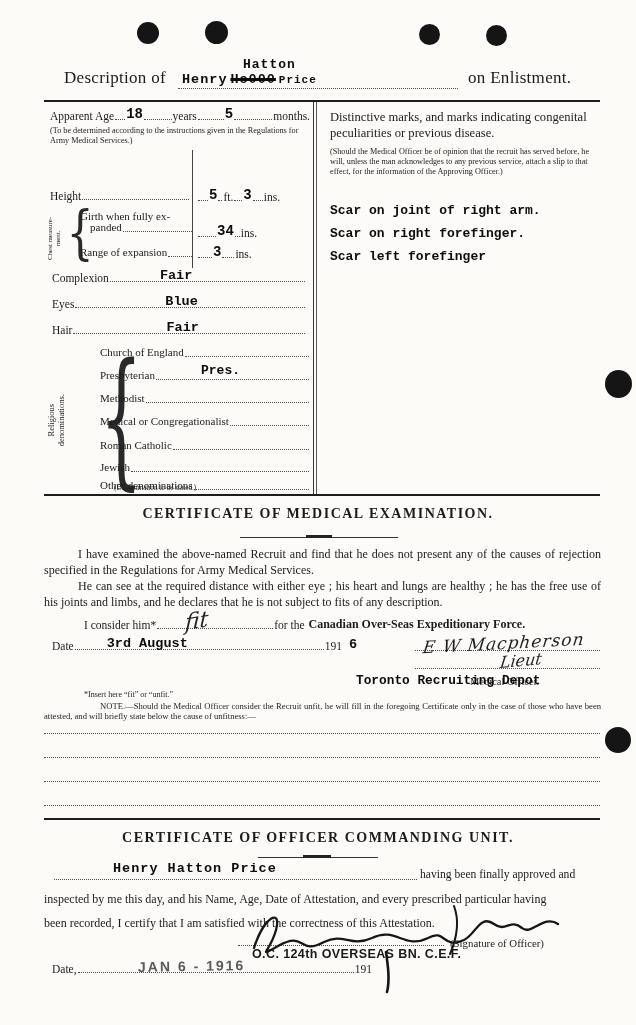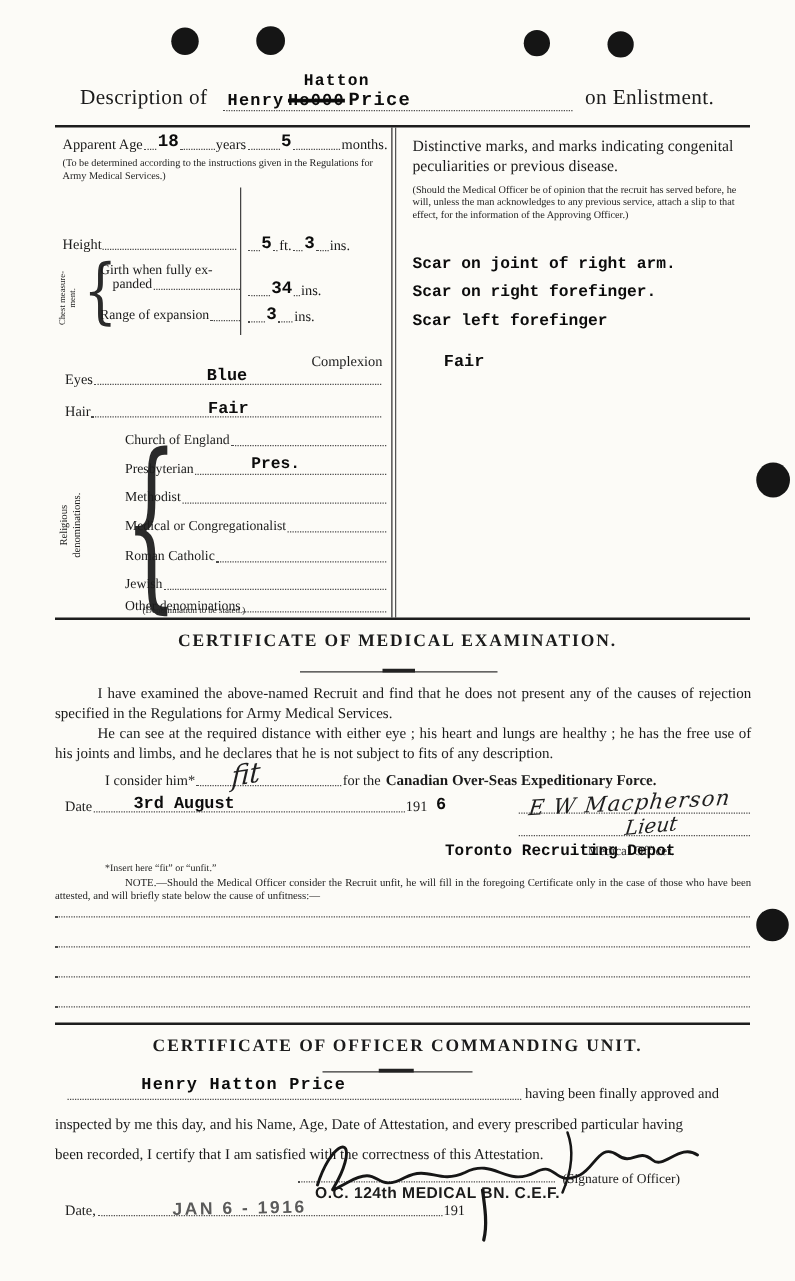--- a/index.html
+++ b/index.html
@@ -39,21 +39,21 @@
   <span class="dot" style="left:419px;top:24px;width:21px;height:21px;"></span>
   <span class="dot" style="left:486px;top:25px;width:21px;height:21px;"></span>
   <span class="dot" style="left:605px;top:370px;width:27px;height:28px;"></span>
   <span class="dot" style="left:605px;top:727px;width:26px;height:26px;"></span>
 
   <span class="abs serif-lg" style="left:64px;top:68px;">Description of</span>
   <span class="abs type" style="left:243px;top:57px;font-size:13px;letter-spacing:1px;">Hatton</span>
   <span class="abs" style="left:182px;top:72px;">
     <span class="type" style="font-size:13.5px;letter-spacing:1px;">Henry</span>
     <span class="type struck" style="font-size:13.5px;letter-spacing:1px;">Ho000</span>
-    <span class="type" style="font-size:15px;letter-spacing:1px;">Price</span>
+    <span class="type" style="font-size:11px;letter-spacing:1px;">Price</span>
   </span>
   <span class="dotrule" style="left:178px;top:88px;width:280px;"></span>
   <span class="abs serif-lg" style="left:468px;top:68px;">on Enlistment.</span>
 
   <div class="rule" style="left:44px;top:100px;width:556px;height:2px;"></div>
   <div class="rule" style="left:313px;top:102px;width:1px;height:392px;background:#333;"></div>
   <div class="rule" style="left:316px;top:102px;width:1px;height:392px;background:#555;"></div>
   <div class="rule" style="left:192px;top:150px;width:1px;height:118px;background:#444;"></div>
   <div class="rule" style="left:44px;top:494px;width:556px;height:1.6px;"></div>
 
@@ -106,21 +106,21 @@
     <span>Range of expansion</span>
     <span class="ld grow"></span>
   </div>
   <div class="row abs" style="left:197px;top:245px;width:100px;">
     <span class="ld" style="width:14px;"></span>
     <span class="type" style="font-size:14px;">3</span>
     <span class="ld" style="width:12px;"></span>
     <span>ins.</span>
   </div>
 
-  <div class="row abs" style="left:52px;top:284px;width:254px;flex-direction:column;">
+  <div class="row abs" style="left:52px;top:272px;width:254px;">
     <span>Complexion</span>
     <span class="ld grow">
       <span class="overlay type" style="left:50px;bottom:-2px;font-size:13.5px;">Fair</span>
     </span>
   </div>
   <div class="row abs" style="left:52px;top:298px;width:254px;">
     <span>Eyes</span>
     <span class="ld grow">
       <span class="overlay type" style="left:90px;bottom:-2px;font-size:13.5px;">Blue</span>
     </span>
@@ -229,21 +229,21 @@
   <div class="abs para" style="left:44px;top:916px;">been recorded, I certify that I am satisfied with the correctness of this Attestation.</div>
 
   <svg class="abs" style="left:248px;top:896px;z-index:2;" width="335" height="100" viewBox="0 0 335 100">
     <path d="M6,52 C16,20 34,12 28,34 C22,56 8,62 30,50 C58,34 50,60 76,46 C96,36 102,52 124,42 C148,30 156,54 180,42 C198,32 194,54 216,44 C228,38 232,18 246,28 C258,37 262,22 274,32 C283,40 296,18 310,28" stroke="#161616" stroke-width="2.3" fill="none" stroke-linecap="round"></path>
     <path d="M206,10 C212,26 208,44 202,58" stroke="#161616" stroke-width="2" fill="none" stroke-linecap="round"></path>
     <path d="M138,56 C140,70 142,84 139,96" stroke="#161616" stroke-width="2.6" fill="none" stroke-linecap="round"></path>
   </svg>
 
   <span class="dotrule" style="left:238px;top:945px;width:206px;"></span>
   <span class="abs" style="left:450px;top:937px;font-size:10.8px;">(Signature of Officer)</span>
-  <span class="abs" style="left:252px;top:947px;font-family:'Liberation Sans',sans-serif;font-weight:bold;font-size:12.5px;letter-spacing:0.4px;color:#1a1a1a;">O.C. 124th MEDICAL BN. C.E.F.</span>
+  <span class="abs" style="left:252px;top:947px;font-family:'Liberation Sans',sans-serif;font-weight:bold;font-size:12.5px;letter-spacing:0.4px;color:#1a1a1a;">O.C. 124th OVERSEAS BN. C.E.F.</span>
 
   <div class="row abs" style="left:52px;top:963px;width:320px;">
     <span>Date,</span>
     <span class="ld grow">
       <span class="overlay" style="left:60px;bottom:-2px;font-family:'Liberation Sans',sans-serif;font-weight:bold;font-size:14px;letter-spacing:2px;color:#5a5a5a;transform:rotate(-1deg);">JAN 6 - 1916</span>
     </span>
     <span>191</span>
   </div>
 
 </div>

